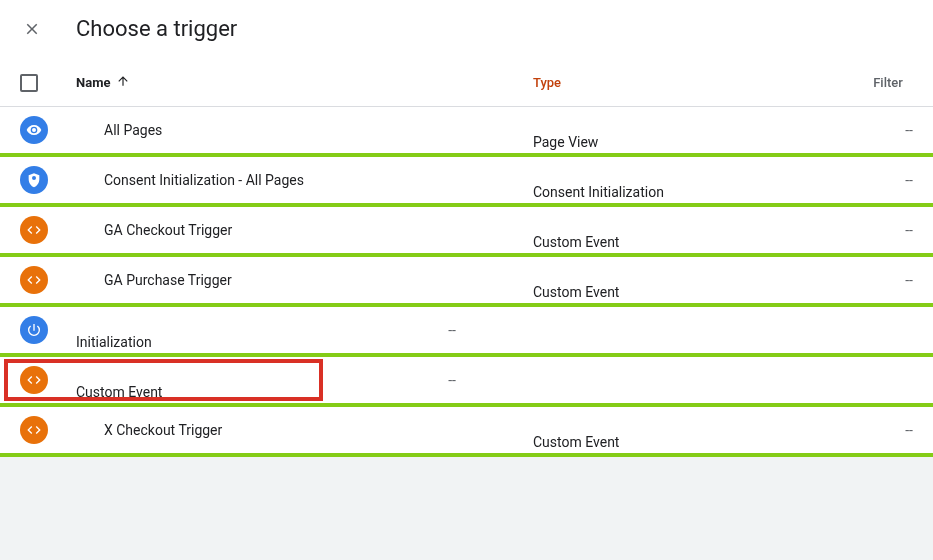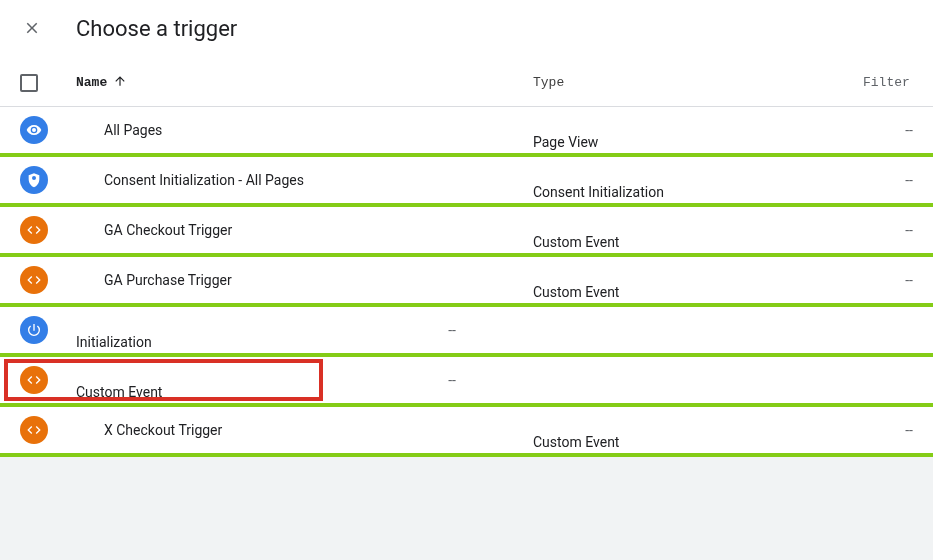--- a/index.html
+++ b/index.html
@@ -8,21 +8,21 @@
       background: #f1f3f4;
       width: 933px;
       height: 560px;
     }
     .panel {
       background: #fff;
       padding-bottom: 0;
     }
     .header {
       display: flex;
-      align-items: flex-start;
+      align-items: center;
       padding: 16px 2px 18px 20px;
     }
     .close-btn {
       width: 24px;
       height: 24px;
       display: flex;
       align-items: center;
       justify-content: center;
       cursor: pointer;
       margin-right: 32px;
@@ -37,21 +37,20 @@
     }
     .table {
       width: 100%;
     }
     .thead {
       display: flex;
       align-items: center;
       padding: 0 20px;
       height: 48px;
       border-bottom: 1px solid #dadce0;
-      font-family: Liberation Mono, monospace;
     }
     .col-check {
       width: 56px;
       display: flex;
       align-items: center;
       flex-shrink: 0;
     }
     .checkbox {
       width: 18px;
       height: 18px;
@@ -66,30 +65,30 @@
       gap: 6px;
       font-size: 13px;
       font-weight: 700;
       color: #202124;
       cursor: pointer;
     }
     .col-type {
       width: 330px;
       font-size: 13px;
       font-weight: 500;
-      color: #404040;
+      color: #c2410c;
       cursor: pointer;
       flex-shrink: 0;
     }
     .col-filter {
       width: 50px;
       font-size: 13px;
       font-weight: 500;
       color: #5f6368;
-      text-align: left;
+      text-align: center;
       cursor: pointer;
       flex-shrink: 0;
     }
     .sort-arrow svg { width: 14px; height: 14px; }
     .row {
       display: flex;
       align-items: center;
       padding: 0 20px;
       height: 50px;
       border-bottom: 4px solid #84cc16;

